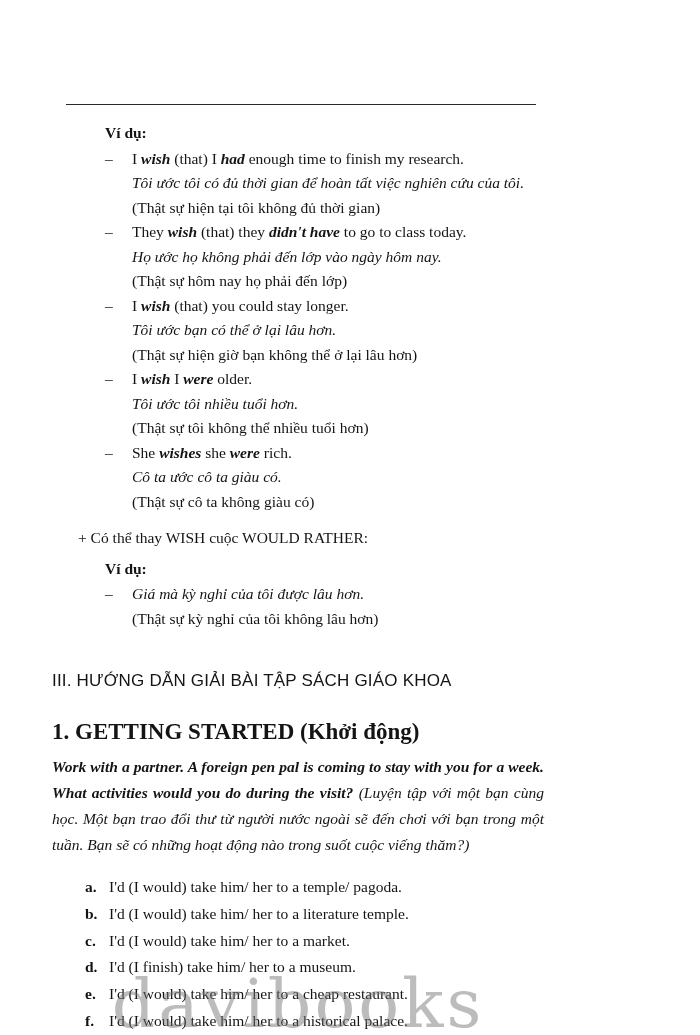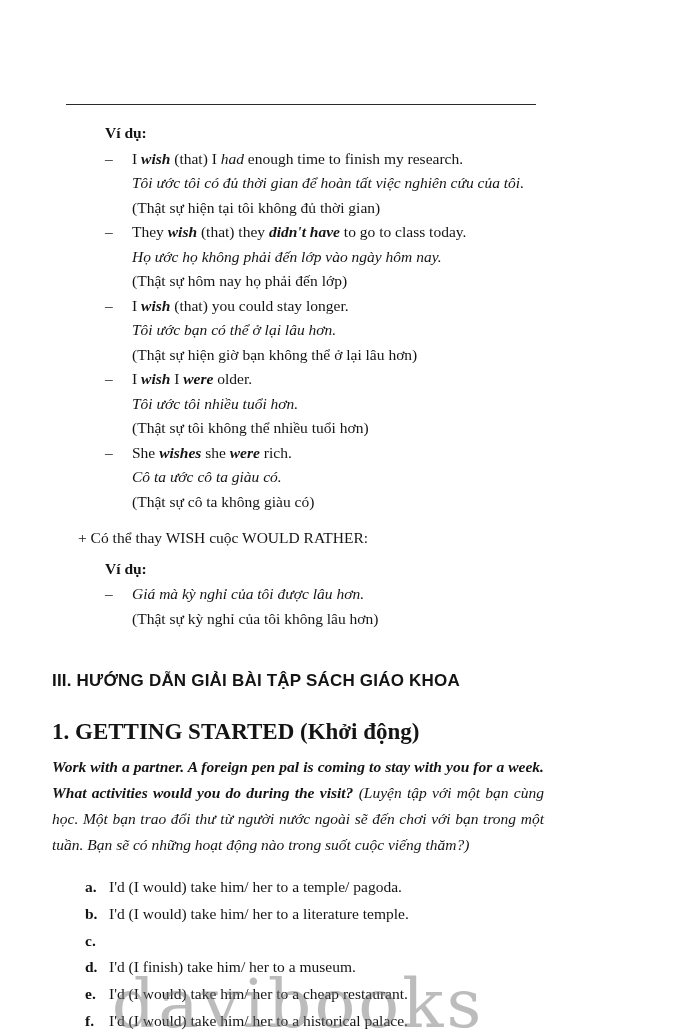--- a/index.html
+++ b/index.html
@@ -35,21 +35,21 @@
     display: flex;
     margin-left: 53px;
   }
   .dash { width: 27px; flex-shrink: 0; }
   .ex-body { flex: 1; }
   .ex-vi { font-style: italic; }
   .plus-note { margin: 12px 0 0 26px; }
   .section-heading {
     font-family: "Liberation Sans", sans-serif;
     font-size: 17px;
-    font-weight: bold;
+    font-weight: normal;
     letter-spacing: 0.2px;
     margin: 38px 0 0 0;
   }
   .unit-heading {
     font-size: 23px;
     font-weight: bold;
     margin: 26px 0 10px 0;
   }
   .task {
     text-align: justify;
@@ -93,21 +93,21 @@
 <div class="page">
   <hr class="top-rule">
 
   <div class="content">
     <p class="vidu">Ví dụ:</p>
 
     <div id="wish-examples">
         <div class="example-item">
           <span class="dash">–</span>
           <div class="ex-body">
-            <div class="ex-en"><span>I </span><span style="font-weight: bold; font-style: italic;">wish</span><span> (that) I </span><span style="font-weight: normal; font-style: italic;">had</span><span> enough time to finish my research.</span></div>
+            <div class="ex-en"><span>I </span><span style="font-weight: bold; font-style: italic;">wish</span><span> (that) I </span><span style="font-weight: bold; font-style: italic;">had</span><span> enough time to finish my research.</span></div>
             <div class="ex-vi">Tôi ước tôi có đủ thời gian để hoàn tất việc nghiên cứu của tôi.</div>
             <div class="ex-note">(Thật sự hiện tại tôi không đủ thời gian)</div>
           </div>
         </div>
         <div class="example-item">
           <span class="dash">–</span>
           <div class="ex-body">
             <div class="ex-en"><span>They </span><span style="font-weight: bold; font-style: italic;">wish</span><span> (that) they </span><span style="font-weight: bold; font-style: italic;">didn't have</span><span> to go to class today.</span></div>
             <div class="ex-vi">Họ ước họ không phải đến lớp vào ngày hôm nay.</div>
             <div class="ex-note">(Thật sự hôm nay họ phải đến lớp)</div>
@@ -163,20 +163,21 @@
         <div class="answer-item">
           <span class="answer-label">a.</span>
           <span class="answer-text">I'd (I would) take him/ her to a temple/ pagoda.</span>
         </div>
         <div class="answer-item">
           <span class="answer-label">b.</span>
           <span class="answer-text">I'd (I would) take him/ her to a literature temple.</span>
         </div>
         <div class="answer-item">
           <span class="answer-label">c.</span>
+          <span class="answer-text">I'd (I would) take him/ her to a market.</span>
         </div>
         <div class="answer-item">
           <span class="answer-label">d.</span>
           <span class="answer-text">I'd (I finish) take him/ her to a museum.</span>
         </div>
         <div class="answer-item">
           <span class="answer-label">e.</span>
           <span class="answer-text">I'd (I would) take him/ her to a cheap restaurant.</span>
         </div>
         <div class="answer-item">

